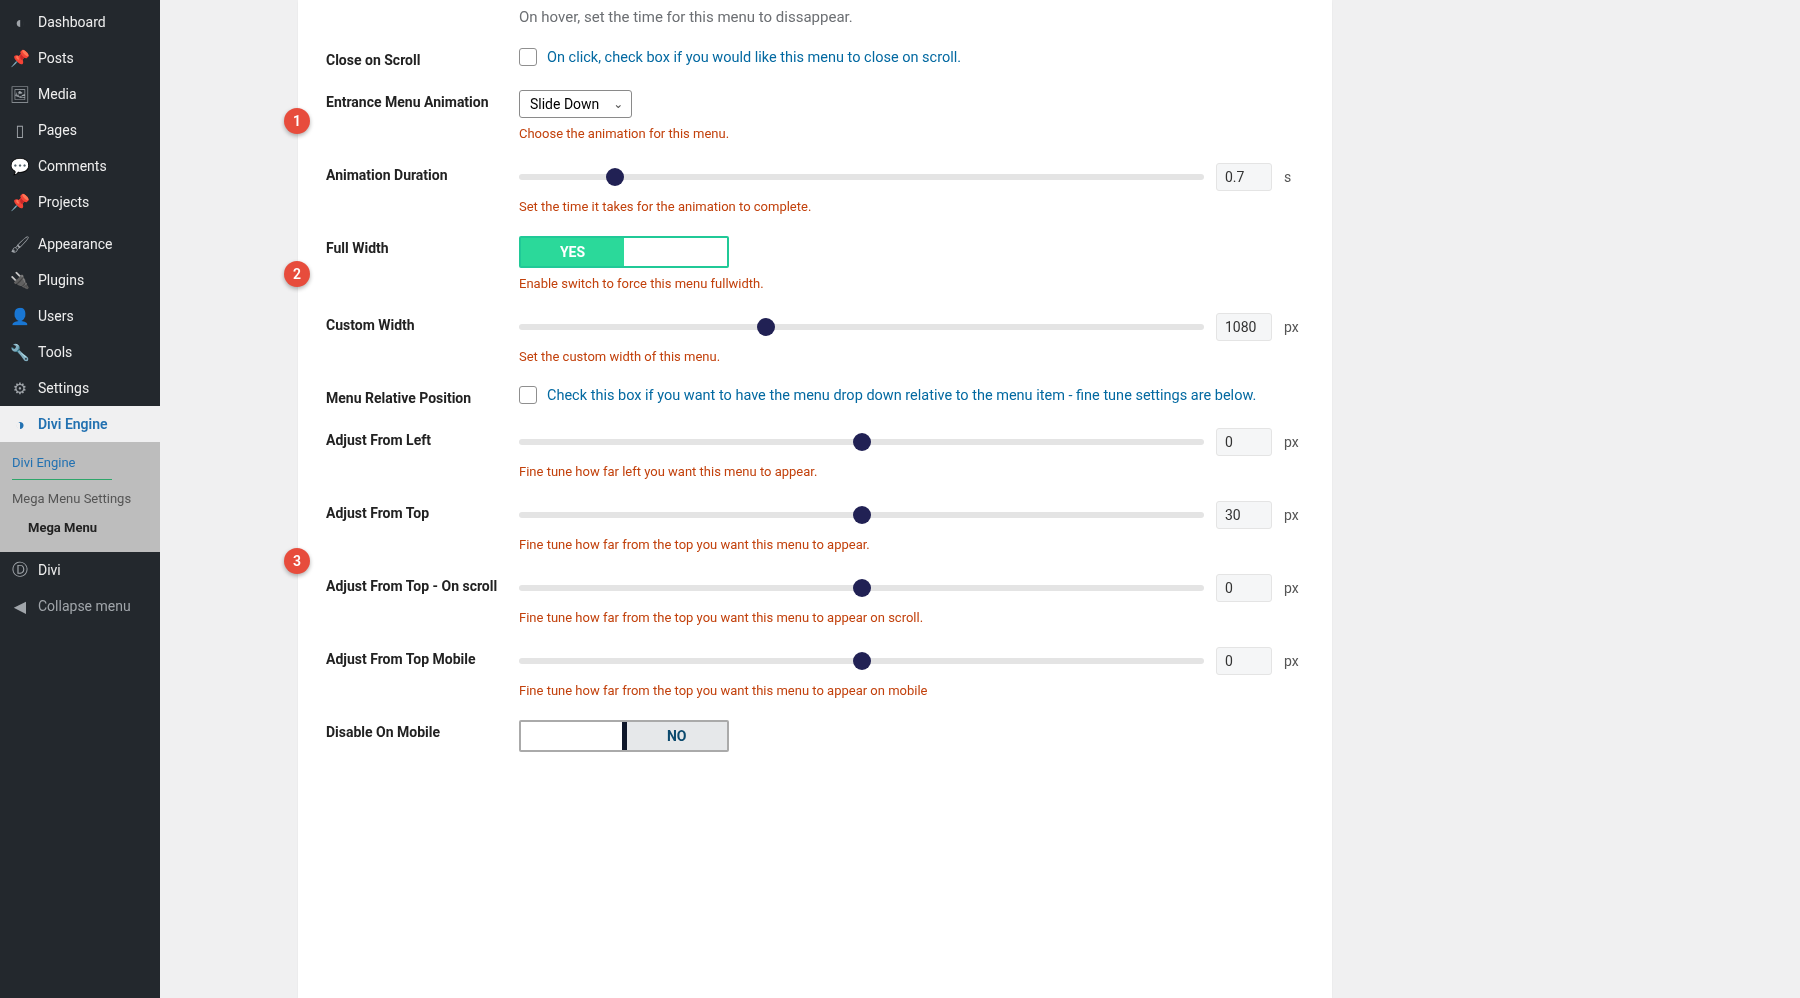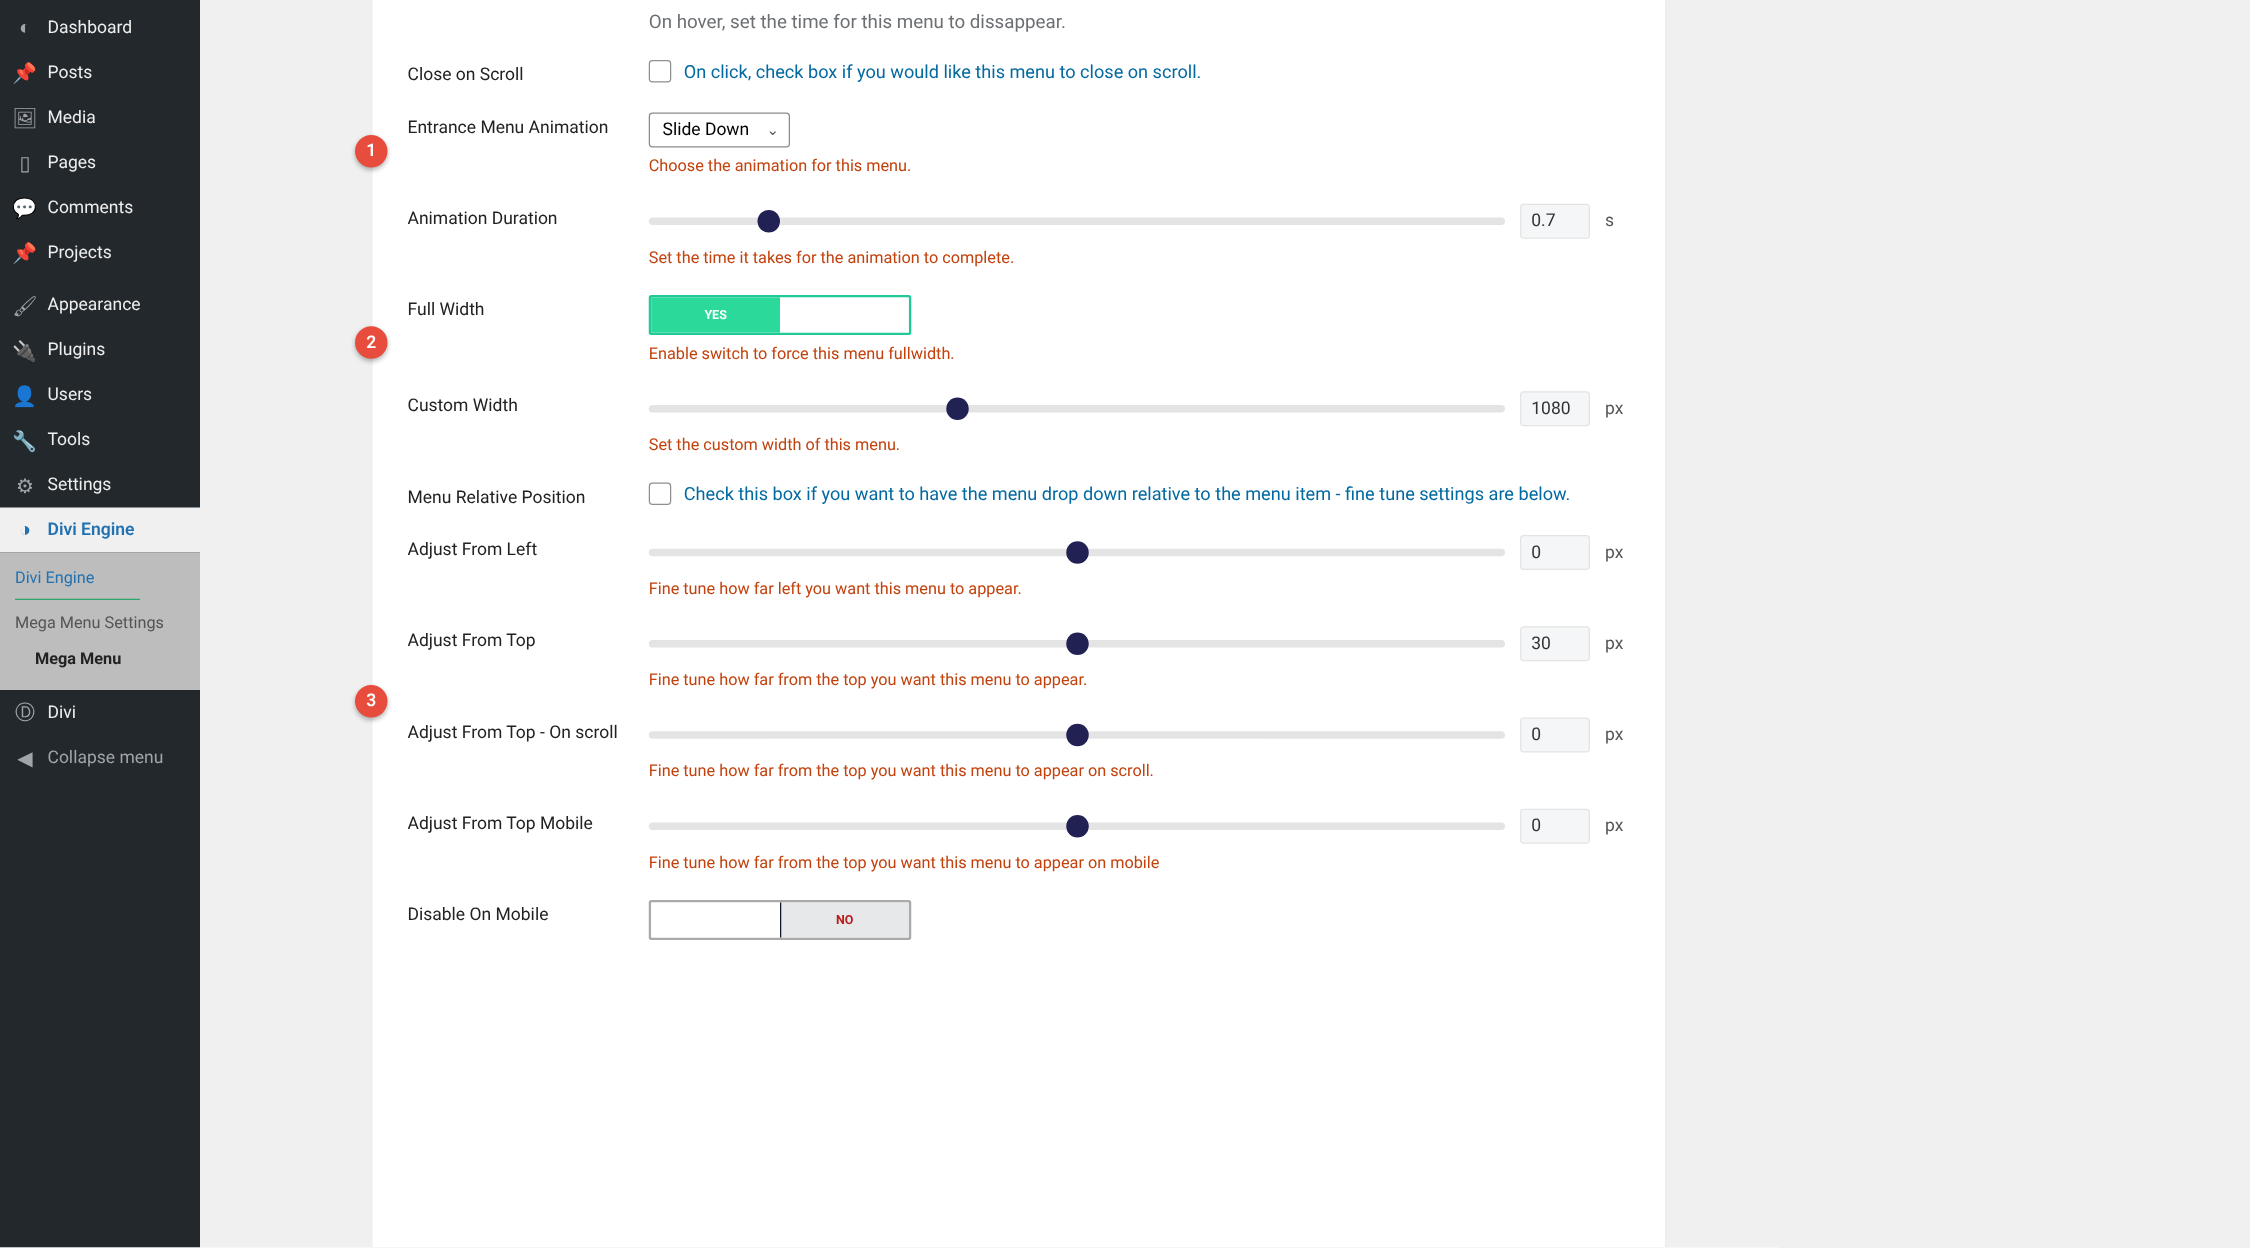--- a/index.html
+++ b/index.html
@@ -15,45 +15,45 @@
   .sidebar .sub { padding:7px 12px; font-size:13px; color:#ccc; cursor:pointer; }
   .sidebar .subgroup-sel .sub { color:#555; }
   .sidebar .subgroup-sel .sub.head { color:#2271b1; position:relative; }
   .sidebar .subgroup-sel .divider { height:1px; background:#2ea66a; margin:2px 12px 4px; width:100px; }
   .sidebar .subgroup-sel .sub.active-bold { font-weight:700; color:#222;padding-left:28px; }
 
   .main-area { flex:1; padding: 0 20px 0 20px; }
   .panel { background:#fff; margin: 0 auto; width: 1034px; min-height:100%; box-shadow: 0 1px 2px rgba(0,0,0,0.05); padding-top:4px; position:relative; }
 
   .setting-row { display:flex; align-items:flex-start; padding: 12px 0 10px; margin-left:28px; margin-right:28px; }
-  .setting-label { width: 193px; flex-shrink:0; padding-top:4px; font-weight:400; font-size:14px; color:#222; }
+  .setting-label { width: 193px; flex-shrink:0; padding-top:4px; font-weight:700; font-size:14px; color:#222; }
   .setting-body { flex:1; }
   .desc { color:#c2410c; font-size:13px; margin-top:8px; }
   .desc-only { color:#6c6f73; font-size:15px; }
 
   .checkbox-row { display:flex; align-items:center; gap:10px; }
   .fake-cb { width:18px; height:18px; border:1px solid #8f8f8f; border-radius:3px; background:#fff; }
   .cb-text { color:#0369a1; font-size:14.5px; }
 
   .select { display:inline-flex; align-items:center; border:1px solid #8a8a8a; border-radius:3px; padding:5px 32px 5px 10px; font-size:14px; position:relative; background:#fff; }
   .select .chev { position:absolute; right:8px; font-size:12px; color:#555; }
 
   .slider-row { display:flex; align-items:center; gap:12px; }
   .slider-track { flex:1; height:6px; background:#e4e4e4; border-radius:3px; position:relative; }
   .slider-thumb { position:absolute; top:50%; transform:translate(-50%,-50%); width:18px; height:18px; border-radius:50%; background:#212154; }
   .num-input { width:56px; text-align:left; padding:5px 6px 5px 8px; border:1px solid #e4e4e4; border-radius:3px; background:#f5f6f7; font-size:14px; color:#333; }
   .unit { font-size:14px; color:#555; width:20px; }
 
   .toggle { width:210px; height:32px; border:2px solid #20c997; display:flex; position:relative; border-radius:2px; }
-  .toggle .half { flex:1; display:flex; align-items:center; justify-content:center; font-size:10px; font-weight:700; }
+  .toggle .half { flex:1; display:flex; align-items:center; justify-content:center; font-size:14px; font-weight:700; }
   .toggle.yes .left { background:#2bd99a; color:#fff; }
   .toggle.yes .right { background:#fff; }
   .toggle.no { border-color:#aaa; }
   .toggle.no .left { background:#fff; }
-  .toggle.no .right { background:#e6e8ea; color:#b91c1c; border-left:1px solid #0f172a; }
+  .toggle.no .right { background:#e6e8ea; color:#0c4a6e; border-left:5px solid #0f172a; }
 
   .annot { position:absolute; width:26px; height:26px; border-radius:50%; background:#e74c3c; color:#fff; display:flex; align-items:center; justify-content:center; font-size:14px; font-weight:600; box-shadow:0 2px 4px rgba(0,0,0,0.3); z-index:10; }
 </style>
 </head>
 <body>
 
 <div class="wrap">
   <div class="sidebar">
     <div class="item">
         <span class="icon">◐</span>

